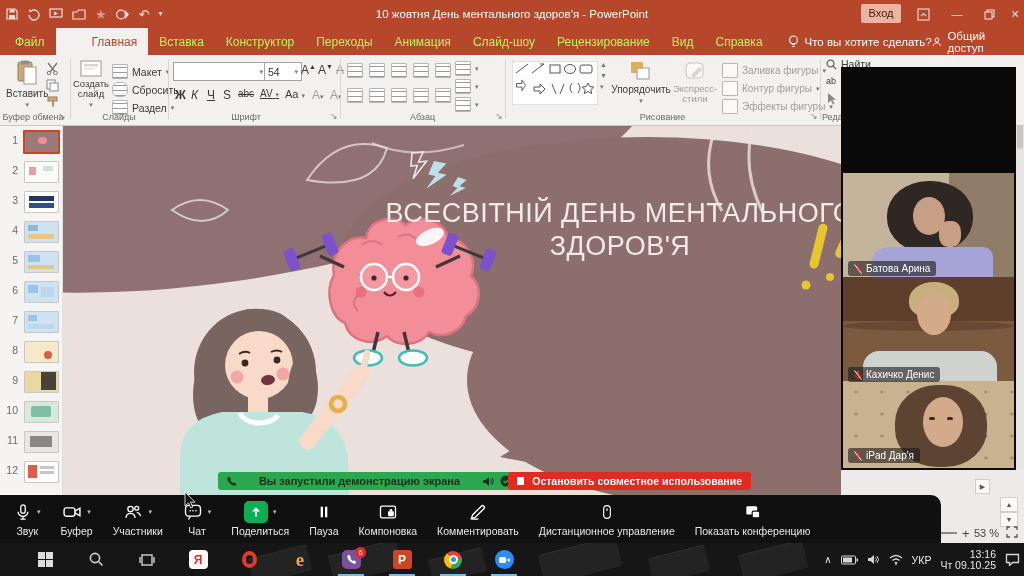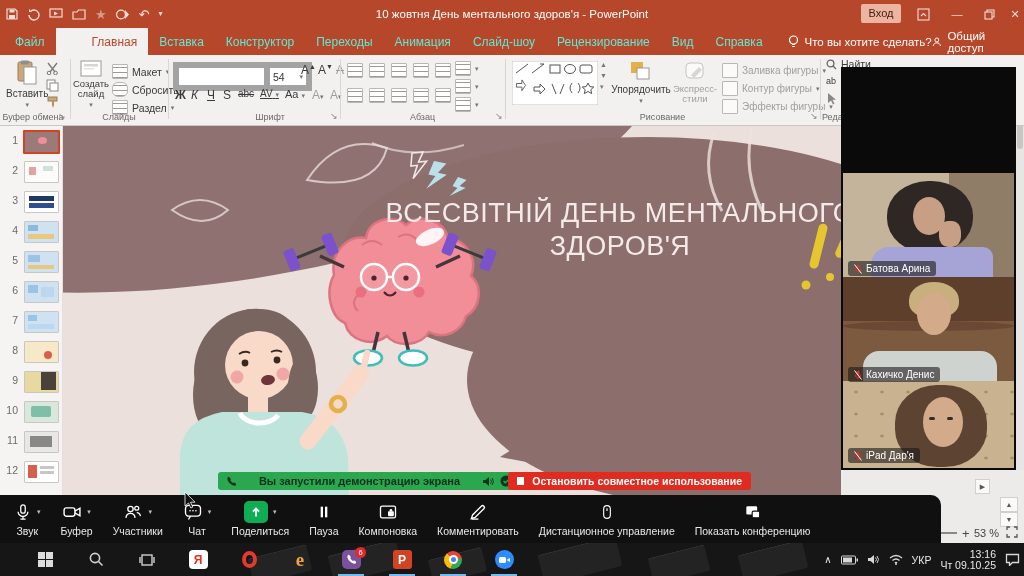--- a/index.html
+++ b/index.html
@@ -10,34 +10,34 @@
   .titlebar{left:0;top:0;width:1024px;height:28px;background:#B7472A;z-index:8;}
   .qat{left:6px;top:0;height:28px;display:flex;align-items:center;gap:9px;color:#f3ddd5;}
   .qat .g{font-size:13px;line-height:1;cursor:default;}
   .apptitle{left:0;top:0;width:1024px;height:28px;text-align:center;line-height:28px;
             color:#fff;font-size:11.5px;pointer-events:none;}
   .signin{left:861px;top:4px;width:40px;height:19px;background:#EDB4A1;color:#43200f;
           font-size:11px;text-align:center;line-height:19px;border-radius:2px;}
   .winbtn{top:0;width:30px;height:28px;color:#f3ddd5;font-size:11px;text-align:center;line-height:28px;}
   
   .tabsrow{left:0;top:28px;width:1024px;height:27px;background:#B7472A;display:flex;align-items:stretch;z-index:8;}
-  .rtab{padding:0 11px;color:#5eead4;font-size:12px;display:flex;align-items:center;white-space:nowrap;}
+  .rtab{padding:0 11px;color:#bef264;font-size:12px;display:flex;align-items:center;white-space:nowrap;}
   .rtab.active{background:#F3F1F0;color:#B7472A;padding-left:36px;}
   .tellme{display:flex;align-items:center;gap:6px;color:#fff;font-size:11.5px;margin-left:14px;white-space:nowrap;}
   .sharebox{margin-left:auto;display:flex;align-items:center;gap:6px;color:#fff;font-size:11.5px;padding-right:14px;}
   
   .ribbon{left:0;top:55px;width:1024px;height:70px;background:#F3F1F0;border-bottom:1px solid #c9c7c5;z-index:6;color:#444;}
   .gsep{position:absolute;top:4px;width:1px;height:60px;background:#d9d7d5;}
   .glabel{position:absolute;top:57px;font-size:9px;color:#6b6965;text-align:center;}
   .glaunch{position:absolute;top:56px;font-size:9px;color:#8a8886;}
   .bigbtn{position:absolute;display:flex;flex-direction:column;align-items:center;font-size:10px;color:#3b3a39;gap:2px;}
   .mini{width:14px;height:13px;border:1px solid #b9b7b5;background:
         repeating-linear-gradient(#fff 0 2px,#9c9a98 2px 3px,#fff 3px 5px);border-radius:1px;}
   .mrow{position:absolute;font-size:10.5px;color:#3b3a39;display:flex;align-items:center;gap:4px;white-space:nowrap;}
-  .combo{position:absolute;height:17px;background:#fff;border:6px solid #a3a3a3;font-size:10.5px;
+  .combo{position:absolute;height:17px;background:#fff;border:1px solid #a3a3a3;font-size:10.5px;
          color:#333;display:flex;align-items:center;padding:0 3px;}
   .fbtn{position:absolute;font-size:12px;color:#3b3a39;}
   .gray{color:#a09e9c !important;}
   .chev{font-size:7px;color:#777;}
   
   .thumbs{left:0;top:125px;width:62px;height:418px;background:#F5F4F3;border-right:1px solid #e2e0de;z-index:4;}
   .titem{position:absolute;left:0;width:62px;height:26px;}
   .tnum{position:absolute;left:4px;top:4px;width:14px;text-align:right;font-size:10.5px;color:#6d6b68;}
   .tmb{position:absolute;left:24px;top:1px;width:33px;height:20px;border:1px solid #c9c7c5;border-radius:1px;background:#fff;}
   .tmb.sel{border:2px solid #D04423;left:23px;top:0;}
@@ -232,21 +232,21 @@
     <div class="fbtn gray" style="left:336px;top:8px;text-decoration:line-through">A</div>
     <div class="fbtn" style="left:175px;top:33px;font-weight:bold">Ж</div>
     <div class="fbtn" style="left:191px;top:33px;font-style:italic">К</div>
     <div class="fbtn" style="left:207px;top:33px;text-decoration:underline">Ч</div>
     <div class="fbtn" style="left:223px;top:33px">S</div>
     <div class="fbtn" style="left:238px;top:33px;font-size:10px;text-decoration:line-through">abc</div>
     <div class="fbtn" style="left:260px;top:33px;font-size:10px;text-decoration:underline"><span>AV</span> <span class="chev">▾</span></div>
     <div class="fbtn" style="left:285px;top:33px;font-size:11px"><span>Aa</span> <span class="chev">▾</span></div>
     <div class="fbtn gray" style="left:312px;top:33px"><span>A</span><span class="chev">▾</span></div>
     <div class="fbtn gray" style="left:330px;top:33px"><span>A</span><span class="chev">▾</span></div>
-    <div class="glabel" style="left:184px;width:172px">Шрифт</div>
+    <div class="glabel" style="left:160px;width:172px">Шрифт</div>
     <div class="glaunch" style="left:330px">↘</div>
     <div class="gsep" style="left:340px"></div>
 
     <div class="mrow" style="left:347px;top:8px;gap:6px">
       <span class="mini"></span>
       <span class="mini"></span>
       <span class="mini"></span>
       <span class="mini"></span>
       <span class="mini"></span>
     </div>

